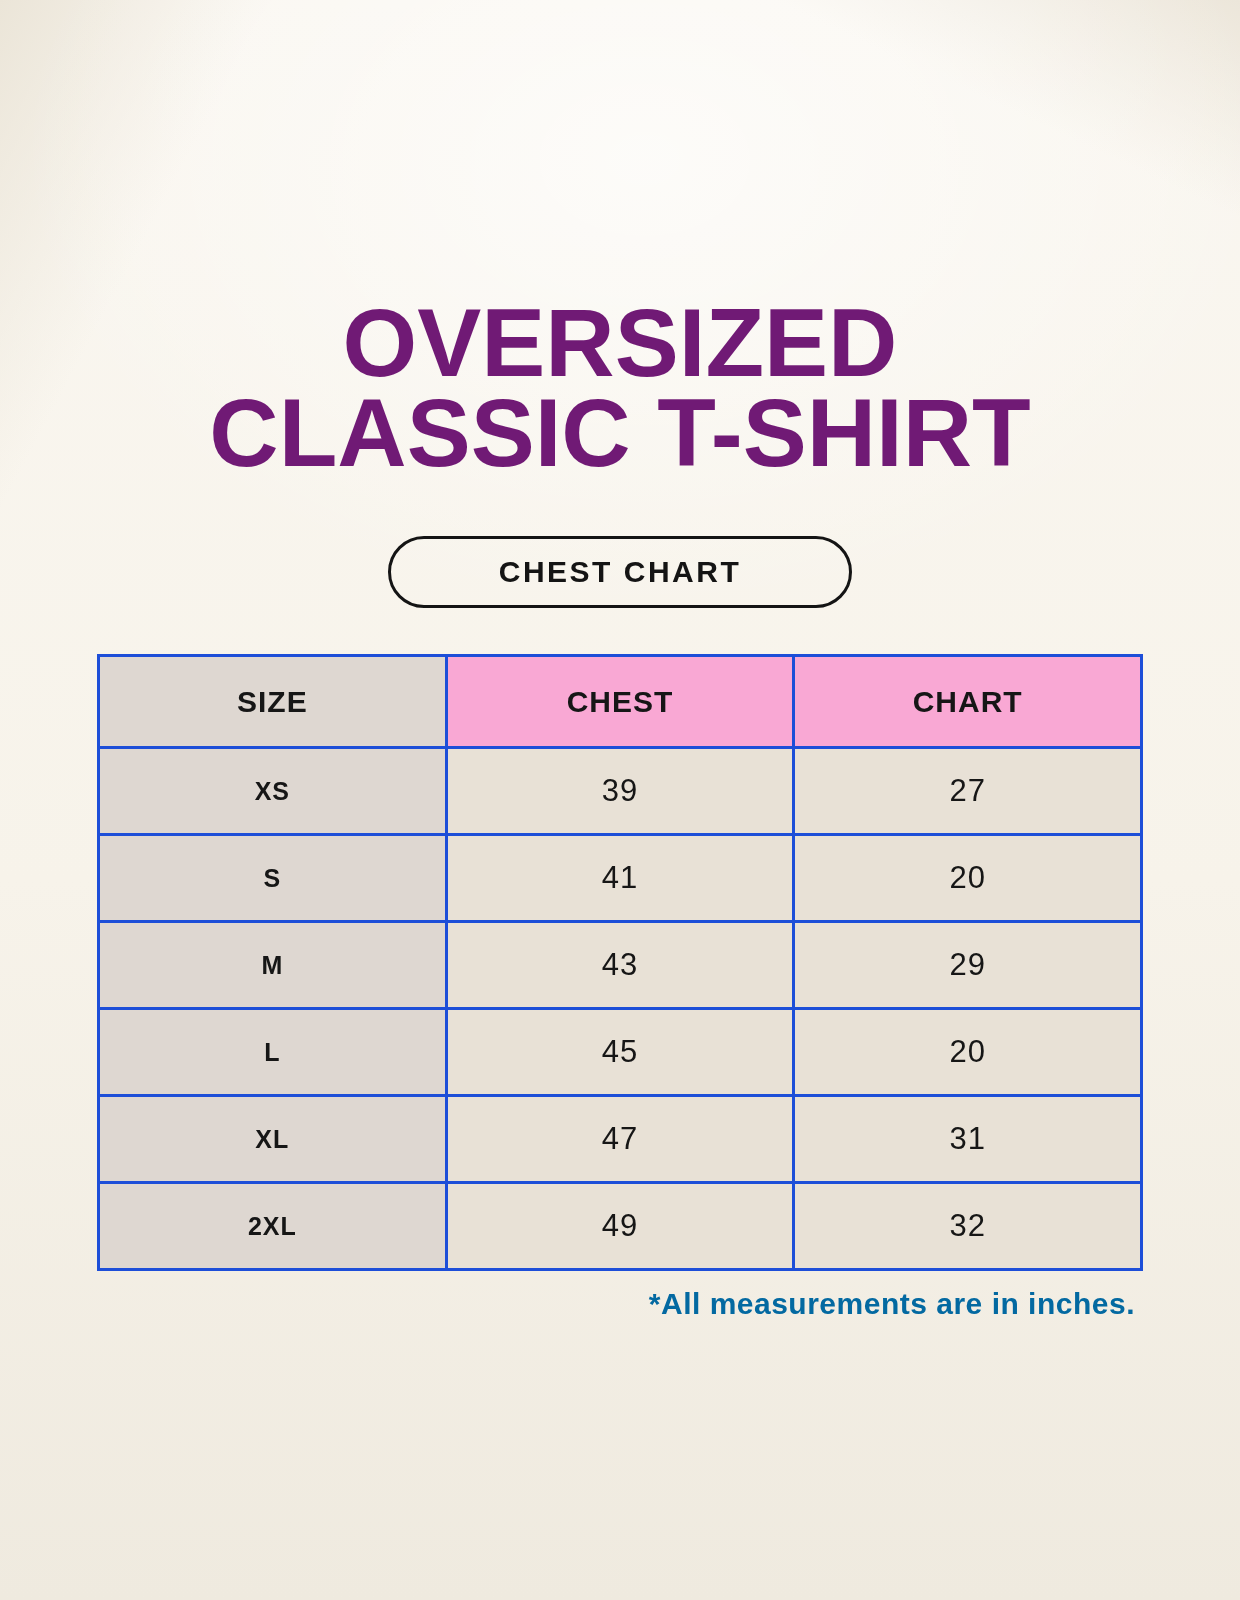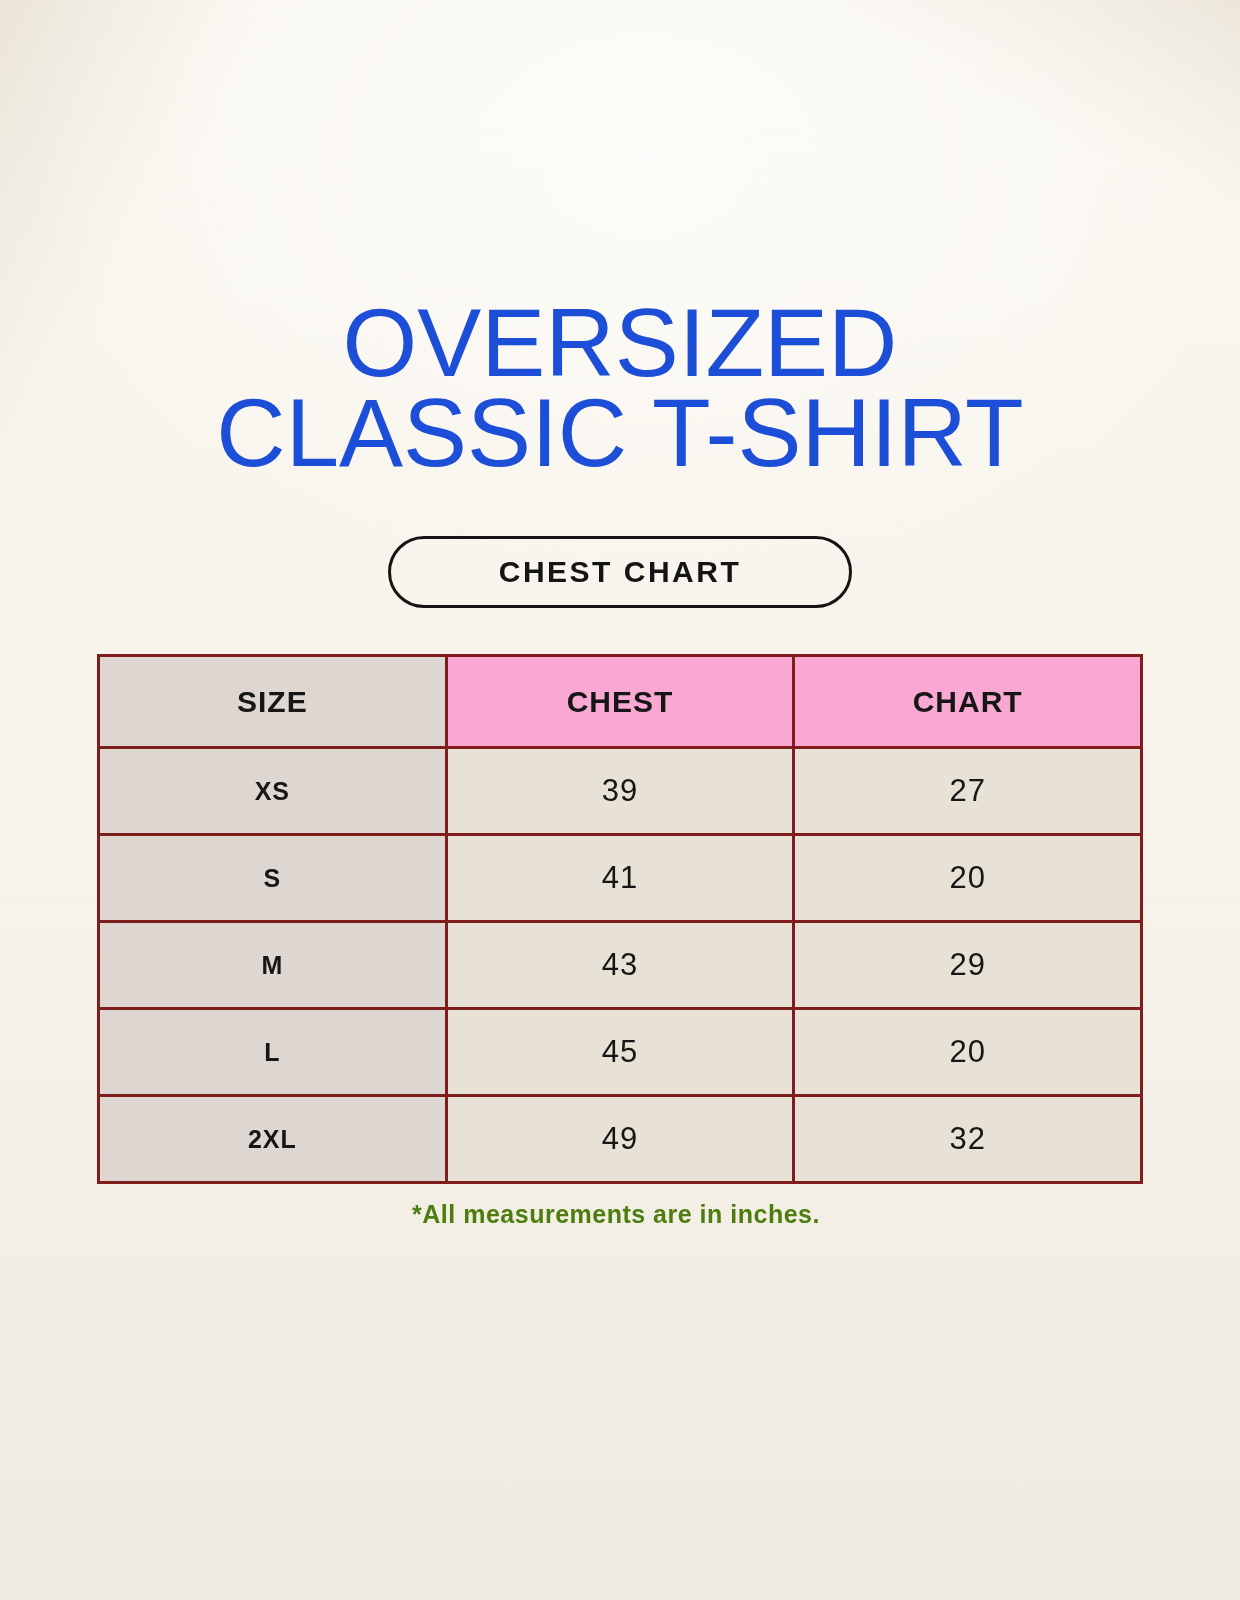--- a/index.html
+++ b/index.html
@@ -22,24 +22,24 @@
 
   .page {
     width: 1240px;
     height: 1600px;
     padding-top: 298px;
   }
 
   .title {
     text-align: center;
     font-size: 96px;
-    font-weight: 400;
+    font-weight: 700;
     line-height: 90px;
     letter-spacing: 0px;
-    color: #1d4ed8;
+    color: #701a75;
   }
   .title .line { display: block; }
 
   .pill {
     width: 464px;
     height: 72px;
     margin: 58px auto 0 auto;
     border: 3px solid #141414;
     border-radius: 40px;
     background: transparent;
@@ -54,21 +54,21 @@
   }
 
   table.size-table {
     width: 1046px;
     margin: 46px auto 0 auto;
     border-collapse: collapse;
     table-layout: fixed;
   }
   table.size-table th,
   table.size-table td {
-    border: 3px solid #7f1d1d;
+    border: 3px solid #1d4ed8;
     text-align: center;
     vertical-align: middle;
   }
   table.size-table thead tr { height: 92px; }
   table.size-table tbody tr { height: 87px; }
 
   th.col-size {
     background: #ded7d1;
     font-size: 30px;
     font-weight: 700;
@@ -90,25 +90,25 @@
     background: #e8e1d6;
     font-size: 31px;
     font-weight: 400;
     letter-spacing: 1px;
   }
 
   .footnote {
     width: 1046px;
     margin: 16px auto 0 auto;
     padding-right: 8px;
-    text-align: center;
-    font-size: 25px;
+    text-align: right;
+    font-size: 30px;
     font-weight: 700;
     letter-spacing: 0.5px;
-    color: #4d7c0f;
+    color: #0369a1;
   }
 </style>
 </head>
 <body>
 
 <div class="page">
 
   <h1 class="title">
     <span class="line">OVERSIZED</span>
     <span class="line">CLASSIC T-SHIRT</span>
@@ -139,20 +139,25 @@
         <td class="size-cell">M</td>
         <td class="data-cell">43</td>
         <td class="data-cell">29</td>
       </tr>
       <tr>
         <td class="size-cell">L</td>
         <td class="data-cell">45</td>
         <td class="data-cell">20</td>
       </tr>
       <tr>
+        <td class="size-cell">XL</td>
+        <td class="data-cell">47</td>
+        <td class="data-cell">31</td>
+      </tr>
+      <tr>
         <td class="size-cell">2XL</td>
         <td class="data-cell">49</td>
         <td class="data-cell">32</td>
       </tr>
     </tbody>
   </table>
 
   <div class="footnote">*All measurements are in inches.</div>
 
 </div>

